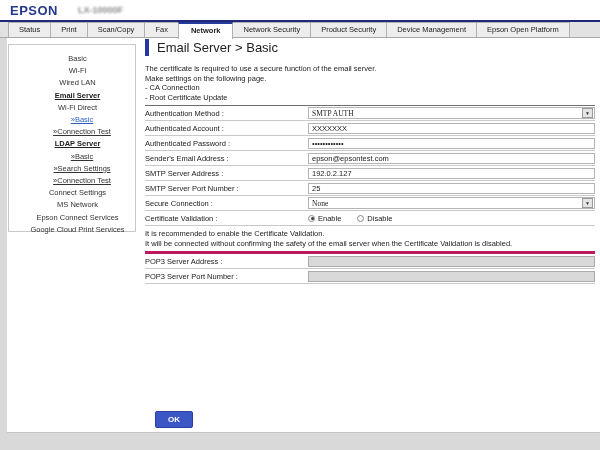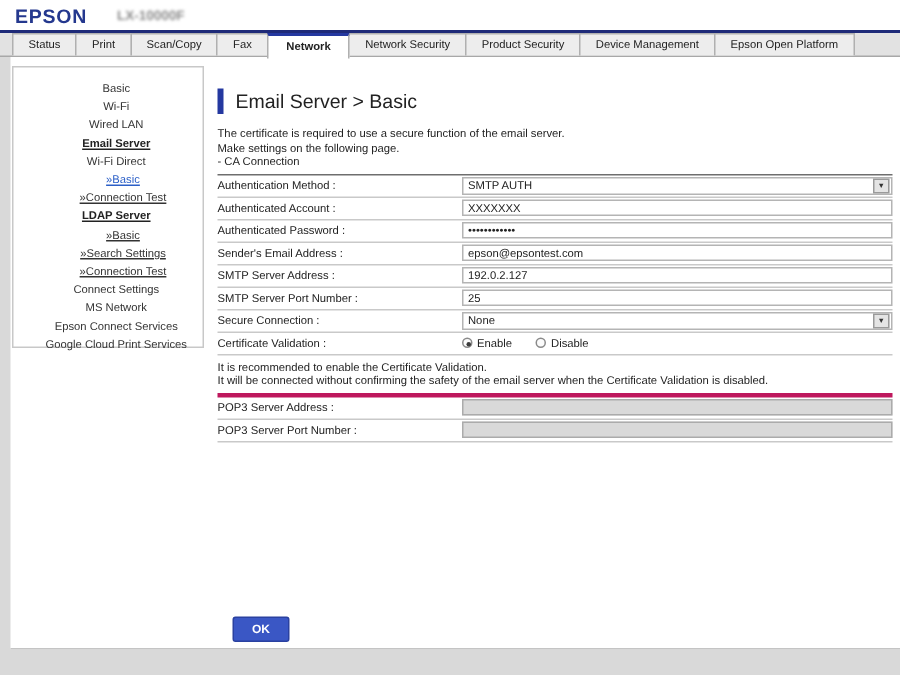--- a/index.html
+++ b/index.html
@@ -20,34 +20,34 @@
   .tab.active { background:#fff; font-weight:bold; border-top:2px solid #2438a0; height:17px; line-height:14px; z-index:2; padding:0 12px; }
   
   .panel { position:absolute; left:7px; top:38px; width:593px; height:395px; background:#fff; border-bottom:1px solid #c4c4c4; }
   
   .sidebar { position:absolute; left:8px; top:44px; width:128px; height:188px; background:#fff; border:1px solid #c8c8c8; padding-top:8px; }
   .side-item { font-size:7.5px; line-height:12.2px; padding-left:11px; color:#333; cursor:pointer; white-space:nowrap;text-align:center; }
   .side-item.sub { padding-left:20px;text-decoration:underline; }
   .side-item.section { font-weight:bold; text-decoration:underline; color:#222; }
   .side-item.active { color:#2b5fc7; }
   
-  .main { position:absolute; left:145px; top:59px; width:450px; }
+  .main { position:absolute; left:145px; top:39px; width:450px; }
   .title-row { display:flex; align-items:center; height:17px; }
   .title-bar { width:4px; height:17px; background:#2438a0; margin-right:8px; }
   .page-title { font-size:13px; font-weight:normal; color:#222; }
   .desc { margin-top:8px; font-size:7.5px; line-height:9.5px; color:#222; }
   
   .form { margin-top:3px; border-top:1px solid #6e6e6e; }
   .frow { display:flex; align-items:center; height:15px; border-bottom:1px solid #c9c9c9; }
   .flabel { width:163px; font-size:7.5px; color:#222; flex-shrink:0; }
   .ffield { flex:1; display:flex; align-items:center; }
   input.txt { width:100%; height:11px; font-size:7.5px; font-family:inherit; border:1px solid #b4b4b4; padding:0 3px; color:#222; background:#fff; }
   input.txt:disabled { background:#d9d9d9; border-color:#ababab; }
   .combo { width:100%; height:12px; border:1px solid #b4b4b4; display:flex; align-items:center; justify-content:space-between; background:#fff; cursor:pointer; }
-  .combo-val { font-size:7.5px; padding-left:3px; color:#222; }
+  .combo-val { font-size:7.5px; padding-left:3px; color:#222;font-family:Liberation Serif, serif; }
   .combo-btn { width:11px; height:10px; background:#e4e4e4; border:1px solid #9a9a9a; display:flex; align-items:center; justify-content:center; font-size:5px; color:#333; margin-right:1px; flex-shrink:0; }
   .radio-group { display:flex; align-items:center; font-size:7.5px; color:#222; }
   .radio-opt { display:flex; align-items:center; cursor:pointer; }
   .radio-opt + .radio-opt { margin-left:16px; }
   .radio { width:7px; height:7px; border-radius:50%; border:1px solid #8a8a8a; background:#fbfbfb; margin-right:3px; position:relative; }
   .radio.checked::after { content:""; position:absolute; left:1.5px; top:1.5px; width:3px; height:3px; border-radius:50%; background:#3c3c3c; }
   .note { font-size:7.5px; line-height:9.5px; color:#222; padding:3px 0; border-bottom:3px solid #be185d; }
   
   .ok-btn { position:absolute; left:155px; top:411px; width:38px; height:17px; background:#3a57c5; border:1px solid #2a41a0; border-radius:2px; color:#fff; font-size:8px; font-weight:bold; font-family:inherit; cursor:pointer; }
 </style>
@@ -95,20 +95,21 @@
 <div class="main">
   <div class="title-row">
     <span class="title-bar"></span>
     <span class="page-title">Email Server &gt; Basic</span>
   </div>
 
   <div class="desc">
     <div>The certificate is required to use a secure function of the email server.</div>
     <div>Make settings on the following page.</div>
     <div>- CA Connection</div>
+    <div>- Root Certificate Update</div>
   </div>
 
   <div class="form">
 
     <div class="frow">
       <span class="flabel">Authentication Method :</span>
       <span class="ffield">
         <span class="combo">
           <span class="combo-val">SMTP AUTH</span>
           <span class="combo-btn">▼</span>

